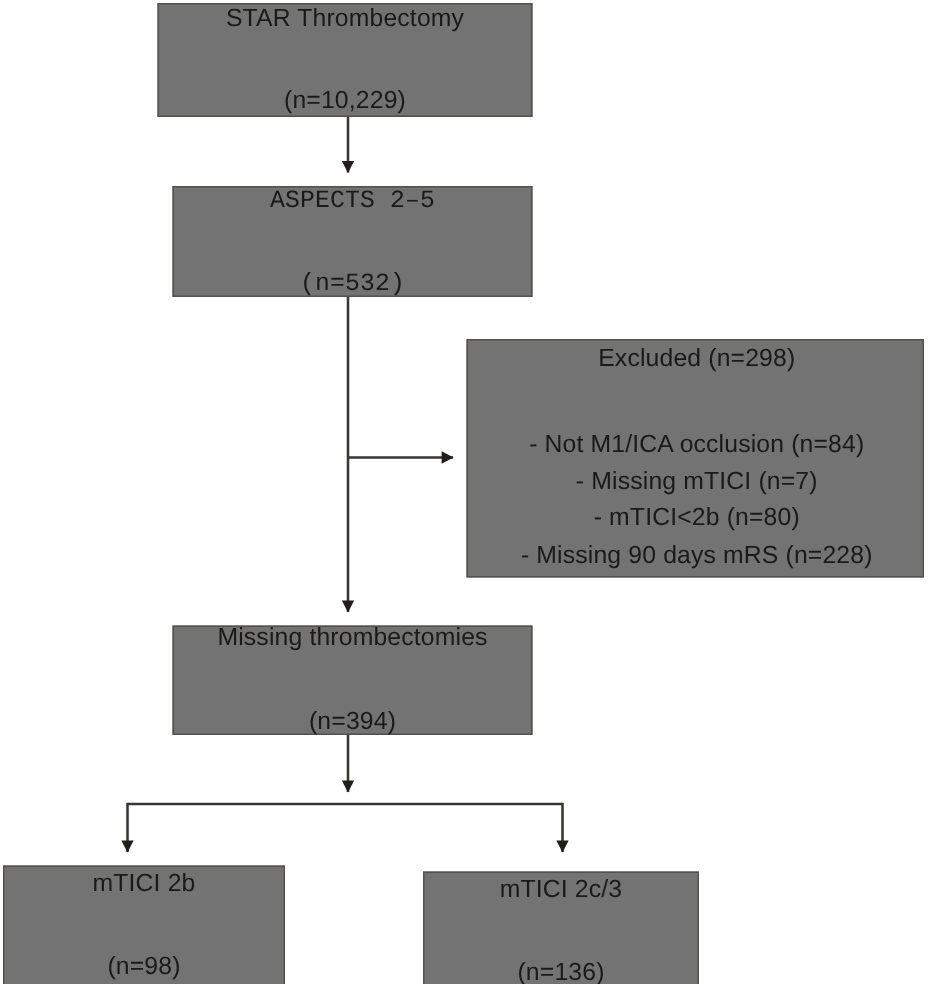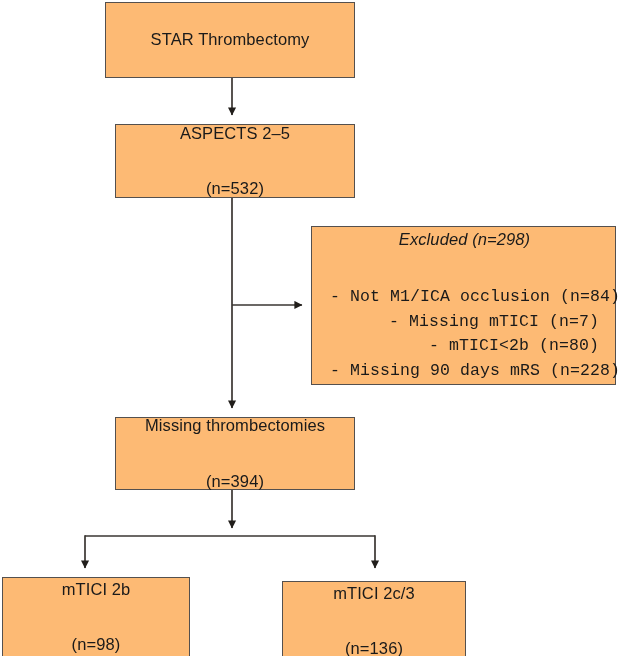--- a/index.html
+++ b/index.html
@@ -26,21 +26,21 @@
     position: absolute;
     left: 0;
     top: 0;
     width: 628px;
     height: 656px;
     pointer-events: none;
   }
   .node {
     position: absolute;
     box-sizing: border-box;
-    background: #fdba74;
+    background: #737373;
     border: 1.6px solid #54504e;
     display: flex;
     flex-direction: column;
     align-items: center;
     justify-content: center;
     text-align: center;
     font-size: 16.5px;
     line-height: 1.42;
     color: #1a1a1a;
     letter-spacing: 0.1px;
@@ -48,41 +48,39 @@
   }
   .node .line {
     display: block;
     white-space: nowrap;
   }
   
   #node-star {
     left: 105px; top: 2px; width: 250px; height: 76px;
   }
   #node-aspects {
-    left: 115px; top: 124px; width: 240px; height: 74px;
+    left: 115px; top: 124px; width: 240px; height: 74px; font-family: Liberation Mono, monospace;
   }
   #node-excluded {
     left: 311px; top: 226px; width: 305px; height: 159px;
     justify-content: center;
     align-items: stretch;
     padding: 0 16px 0 18px;
   }
   #node-excluded .excl-title {
     text-align: center;
     display: block;
     white-space: nowrap;
     margin-bottom: 1px;
-    font-style: italic;
   }
   #node-excluded .excl-list {
     list-style: none;
     margin: 0;
     padding: 0;
-    text-align: right;
-    font-family: Liberation Mono, monospace;
+    text-align: center;
   }
   #node-excluded .excl-list li {
     white-space: nowrap;
     display: block;
     padding: 0.5px 0;
   }
   #node-included {
     left: 115px; top: 417px; width: 240px; height: 73px;
   }
   #node-mtici2b {
@@ -131,20 +129,21 @@
       <line x1="85" y1="535.2" x2="85" y2="568" stroke="#3a3632" stroke-width="1.7" marker-end="url(#arrow-down)"></line>
     </g>
 
     <g>
       <line x1="375" y1="535.2" x2="375" y2="568" stroke="#3a3632" stroke-width="1.7" marker-end="url(#arrow-down)"></line>
     </g>
   </svg>
 
   <div class="node" id="node-star">
     <span class="line">STAR Thrombectomy</span>
+    <span class="line">(n=10,229)</span>
   </div>
 
   <div class="node" id="node-aspects">
     <span class="line">ASPECTS 2–5</span>
     <span class="line">(n=532)</span>
   </div>
 
   <div class="node" id="node-excluded">
     <span class="excl-title">Excluded (n=298)</span>
     <ul class="excl-list">

